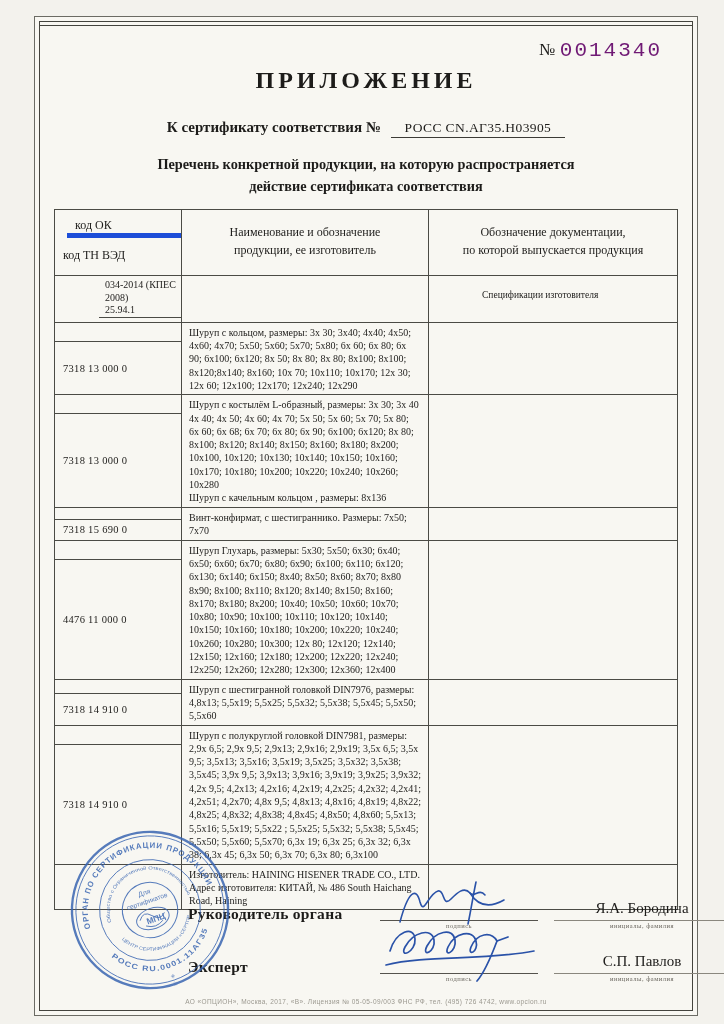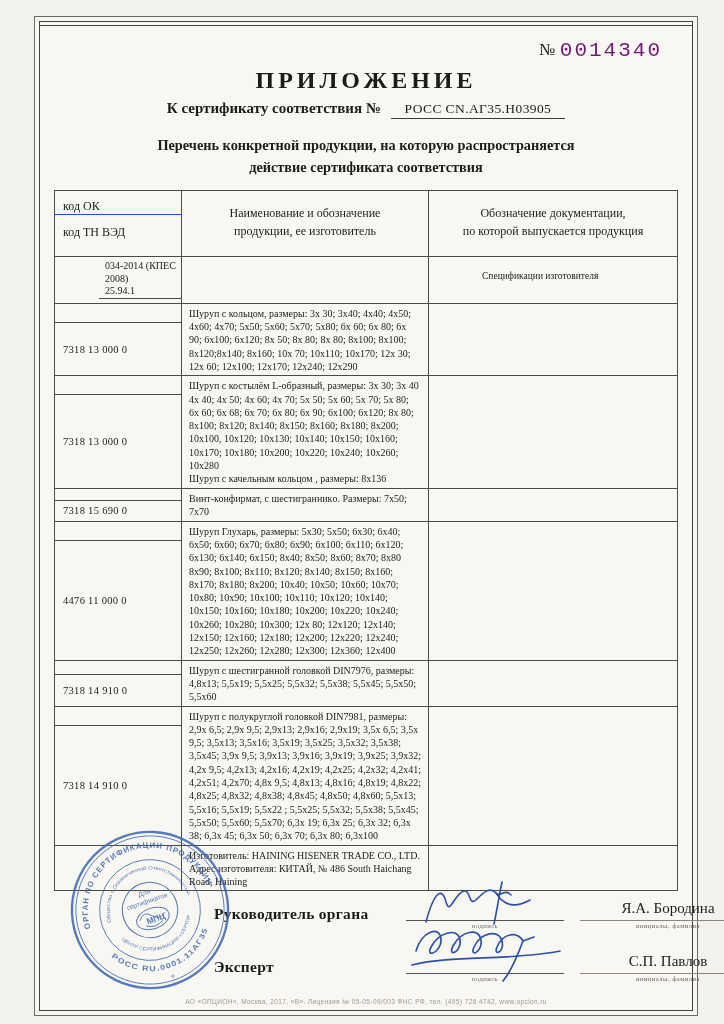--- a/index.html
+++ b/index.html
@@ -23,63 +23,63 @@
   .hl2{padding-top:7px;font-size:14px;font-weight:bold;letter-spacing:.5px;}
   .hsep{height:3px;border-bottom:1px solid #44443e;}
   
   .content{position:relative;padding:0 12px;}
   .no-row{margin-top:13px;text-align:right;padding-right:18px;font-size:17px;}
   .no-digits{
     font-family:"Liberation Mono","DejaVu Sans Mono",monospace;
     color:#701a75;font-size:21px;letter-spacing:2px;vertical-align:-1px;
   }
   .apx-title{margin-top:5px;text-align:center;font-size:24px;font-weight:bold;letter-spacing:4px;}
-  .cert-row{margin-top:6px;text-align:center;font-size:15px;font-weight:bold;font-family:Liberation Serif, serif;}
+  .cert-row{margin-top:25px;text-align:center;font-size:15px;font-weight:bold;font-family:Liberation Serif, serif;}
   .cert-val{
     display:inline-block;font-size:13.5px;font-weight:normal;
     border-bottom:1px solid #3c3b36;padding:0 14px 1px 14px;margin-left:6px;
     letter-spacing:.4px;
   }
   .subtitle{margin-top:15px;text-align:center;font-size:14.3px;font-weight:bold;line-height:1.55;}
   
   table.prod{
     border-collapse:collapse;margin:12px 0 0 2px;width:620px;
     table-layout:fixed;
   }
   table.prod td,table.prod th{
     border:1px solid #4b4b45;padding:0;vertical-align:top;
     font-weight:normal;text-align:left;
   }
   th.h1,td.c1{width:126px;}
   th.h2,td.c2{width:246px;}
   th.h3,td.c3{width:248px;}
   tr.hrow{height:66px;}
   .hc1{display:flex;flex-direction:column;height:100%;font-size:12px;}
-  .hc1 .t{flex:1;padding:8px 0 0 8px;border-bottom:1px solid #1d4ed8;}
+  .hc1 .t{flex:1;padding:8px 0 0 8px;border-bottom:5px solid #1d4ed8;margin-left:12px;}
   .hc1 .b{flex:1;padding:10px 0 0 8px;}
   .hc23{padding-top:14px;text-align:center;font-size:12px;line-height:1.45;white-space:pre-line;}
   tr.r1 td{height:36px;padding-left:44px;} tr.r2 td{height:58px;} tr.r3 td{height:86px;}
   tr.r4 td{height:32px;} tr.r5 td{height:112px;} tr.r6 td{height:36px;}
   tr.r7 td{height:106px;} tr.r8 td{height:42px;}
   .cc{display:flex;flex-direction:column;height:100%;}
   .ok-sub{height:17px;border-bottom:1px solid #4b4b45;font-size:10px;
           padding:1px 4px 0 6px;line-height:1.25;white-space:pre-line;}
   .ok-sub.tall{height:auto;min-height:26px;padding-top:3px;}
   .tnved-sub{flex:1;display:flex;align-items:center;font-size:10.5px;
              padding:2px 4px 2px 8px;letter-spacing:.3px;}
   .prod-txt{font-size:10px;line-height:1.33;padding:3px 7px 2px 7px;white-space:pre-line;}
   .doc-txt{font-size:9.5px;padding:14px 4px 0 9px;}
   .empty-c1{height:100%;}
   
   .stamp{position:absolute;left:26px;top:804px;width:168px;height:168px;
          transform:rotate(-19deg);opacity:.85;z-index:3;pointer-events:none;}
   
   .sign-area{position:absolute;left:148px;top:868px;width:520px;}
   .sig-row{display:grid;grid-template-columns:176px 158px 176px;column-gap:16px;
-           align-items:end;margin-bottom:14px;margin-left:26px;}
+           align-items:end;margin-bottom:14px;}
   .role{font-size:15.5px;font-weight:bold;padding-bottom:6px;letter-spacing:.3px;}
   .sigcell{display:flex;flex-direction:column;}
   .sigspace{position:relative;height:30px;border-bottom:1px solid #55534d;}
   .sigspace svg{position:absolute;left:4px;bottom:-10px;overflow:visible;}
   .cap{font-size:6.5px;color:#6a675f;text-align:center;margin-top:1px;letter-spacing:.5px;}
   .namecell{display:flex;flex-direction:column;}
   .namespace{border-bottom:1px solid #8a877e;text-align:center;font-size:15px;padding-bottom:3px;}
   
   .imprint{position:absolute;left:0;right:0;bottom:5px;text-align:center;
            font-size:6.5px;color:#9b988f;letter-spacing:.4px;

